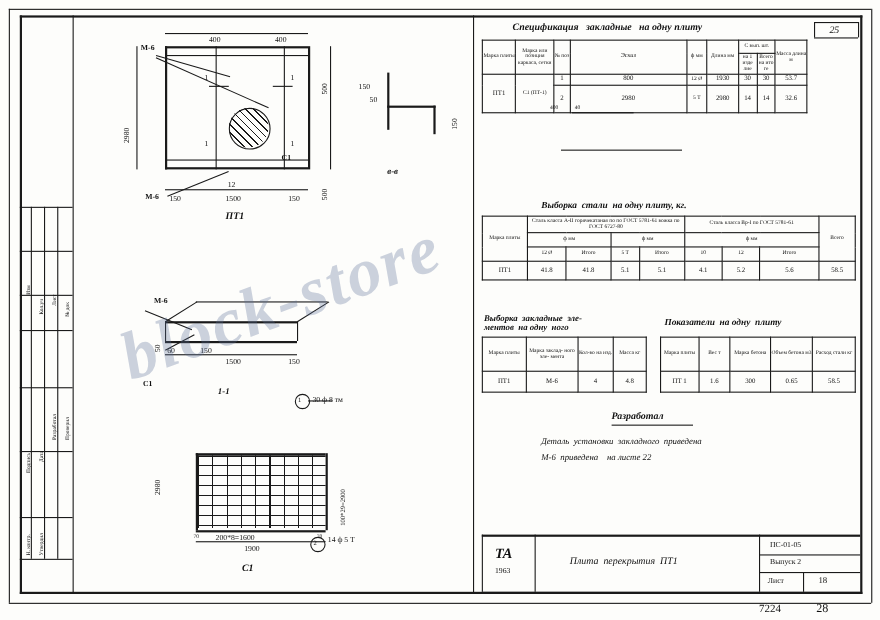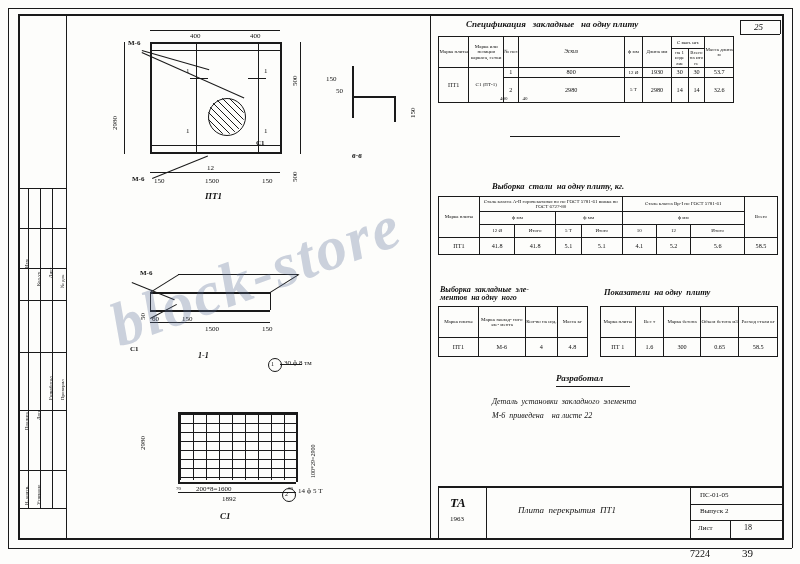--- a/index.html
+++ b/index.html
@@ -148,21 +148,21 @@
   <div class="grid-rebar" style="left:180px;top:414px;width:116px;height:66px;
        background:
         repeating-linear-gradient(to right,#1a1a1a 0 1px,transparent 1px 13px),
         repeating-linear-gradient(to bottom,#1a1a1a 0 1px,transparent 1px 9px);"></div>
 
   <div class="lbl rot90" style="left:140px;top:450px;">2980</div>
   <div class="lbl rot90" style="left:310px;top:478px;font-size:6px;">100*29=2900</div>
   <div class="lbl" style="left:196px;top:486px;">200*8=1600</div>
   <div class="lbl" style="left:176px;top:486px;font-size:5px;">70</div>
   <div class="lbl" style="left:288px;top:486px;font-size:5px;">70</div>
-  <div class="lbl" style="left:222px;top:496px;">1892</div>
+  <div class="lbl" style="left:222px;top:496px;">1900</div>
   <div class="ln h" style="left:178px;top:492px;width:118px;"></div>
   <div class="circ" style="left:282px;top:488px;width:12px;height:12px;"></div>
   <div class="lbl" style="left:285px;top:491px;font-size:6px;">2</div>
   <div class="lbl" style="left:298px;top:488px;">14 ф 5 Т</div>
   <div class="lbl it bold" style="left:220px;top:512px;font-size:9px;">С1</div>
 
   <div class="watermark">block-store</div>
 
   <div class="ln" style="left:740px;top:20px;width:40px;height:1px;"></div>
   <div class="ln" style="left:740px;top:34px;width:40px;height:1px;"></div>
@@ -315,36 +315,36 @@
       <td>1.6</td>
       <td>300</td>
       <td>0.65</td>
       <td>58.5</td>
     </tr>
   </tbody>
     </table>
 
   <div class="lbl it bold" style="left:556px;top:374px;font-size:9px;">Разработал</div>
   <div class="ln h" style="left:556px;top:386px;width:74px;"></div>
-  <div class="lbl it" style="left:492px;top:398px;font-size:8px;">Деталь  установки  закладного  элемента</div>
+  <div class="lbl it" style="left:492px;top:398px;font-size:8px;">Деталь  установки  закладного  приведена</div>
   <div class="lbl it" style="left:492px;top:412px;font-size:8px;">М-6  приведена    на листе 22</div>
 
   <div class="ln h" style="left:438px;top:486px;width:344px;height:2px;"></div>
   <div class="ln h" style="left:438px;top:538px;width:344px;"></div>
   <div class="ln v" style="left:438px;top:486px;height:52px;"></div>
   <div class="ln v" style="left:486px;top:486px;height:52px;"></div>
   <div class="ln v" style="left:690px;top:486px;height:52px;"></div>
   <div class="ln h" style="left:690px;top:504px;width:92px;"></div>
   <div class="ln h" style="left:690px;top:520px;width:92px;"></div>
   <div class="ln v" style="left:730px;top:520px;height:18px;"></div>
 
   <div class="lbl bold it" style="left:450px;top:496px;font-size:13px;">ТА</div>
   <div class="lbl" style="left:450px;top:516px;font-size:7px;">1963</div>
   <div class="lbl it" style="left:518px;top:506px;font-size:9px;">Плита  перекрытия  ПТ1</div>
   <div class="lbl" style="left:700px;top:492px;font-size:7px;text-align:right;">ПС-01-05</div>
   <div class="lbl" style="left:700px;top:508px;font-size:7px;">Выпуск 2</div>
   <div class="lbl" style="left:698px;top:525px;font-size:7px;">Лист</div>
   <div class="lbl" style="left:744px;top:524px;font-size:8px;">18</div>
 
   <div class="lbl" style="left:690px;top:549px;font-size:10px;">7224</div>
-  <div class="lbl" style="left:742px;top:548px;font-size:11px;">39</div>
+  <div class="lbl" style="left:742px;top:548px;font-size:11px;">28</div>
 
 </div>
 
 </body></html>

